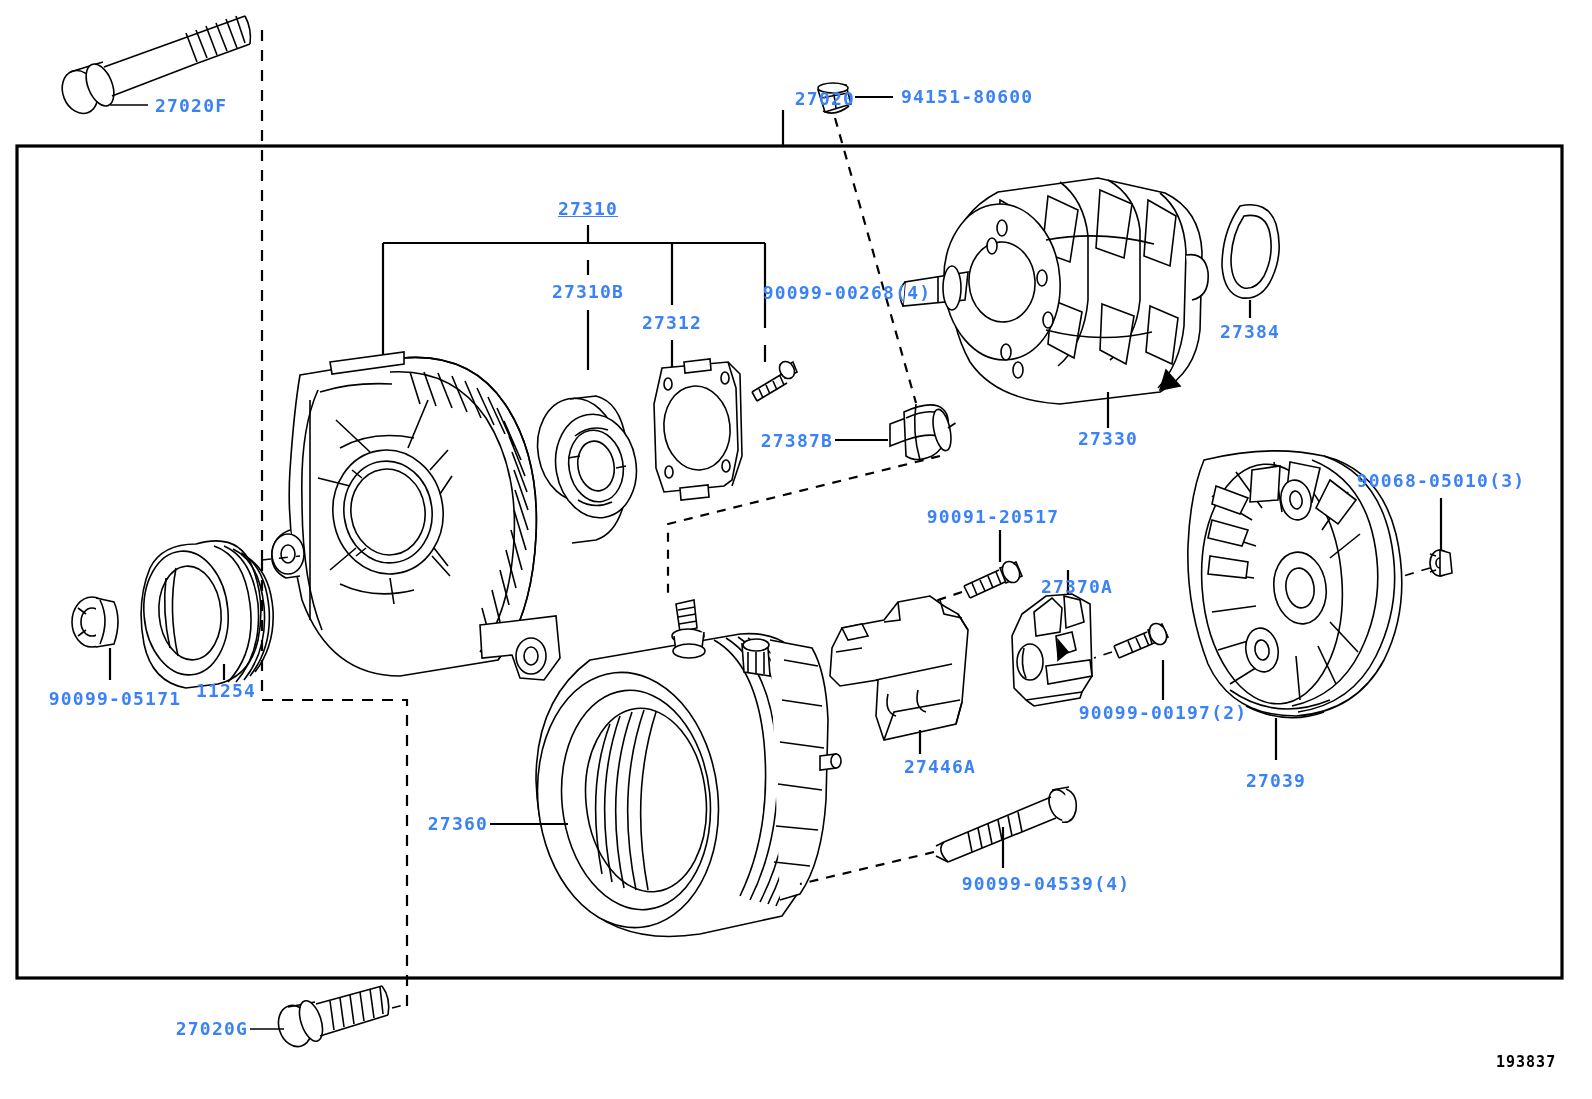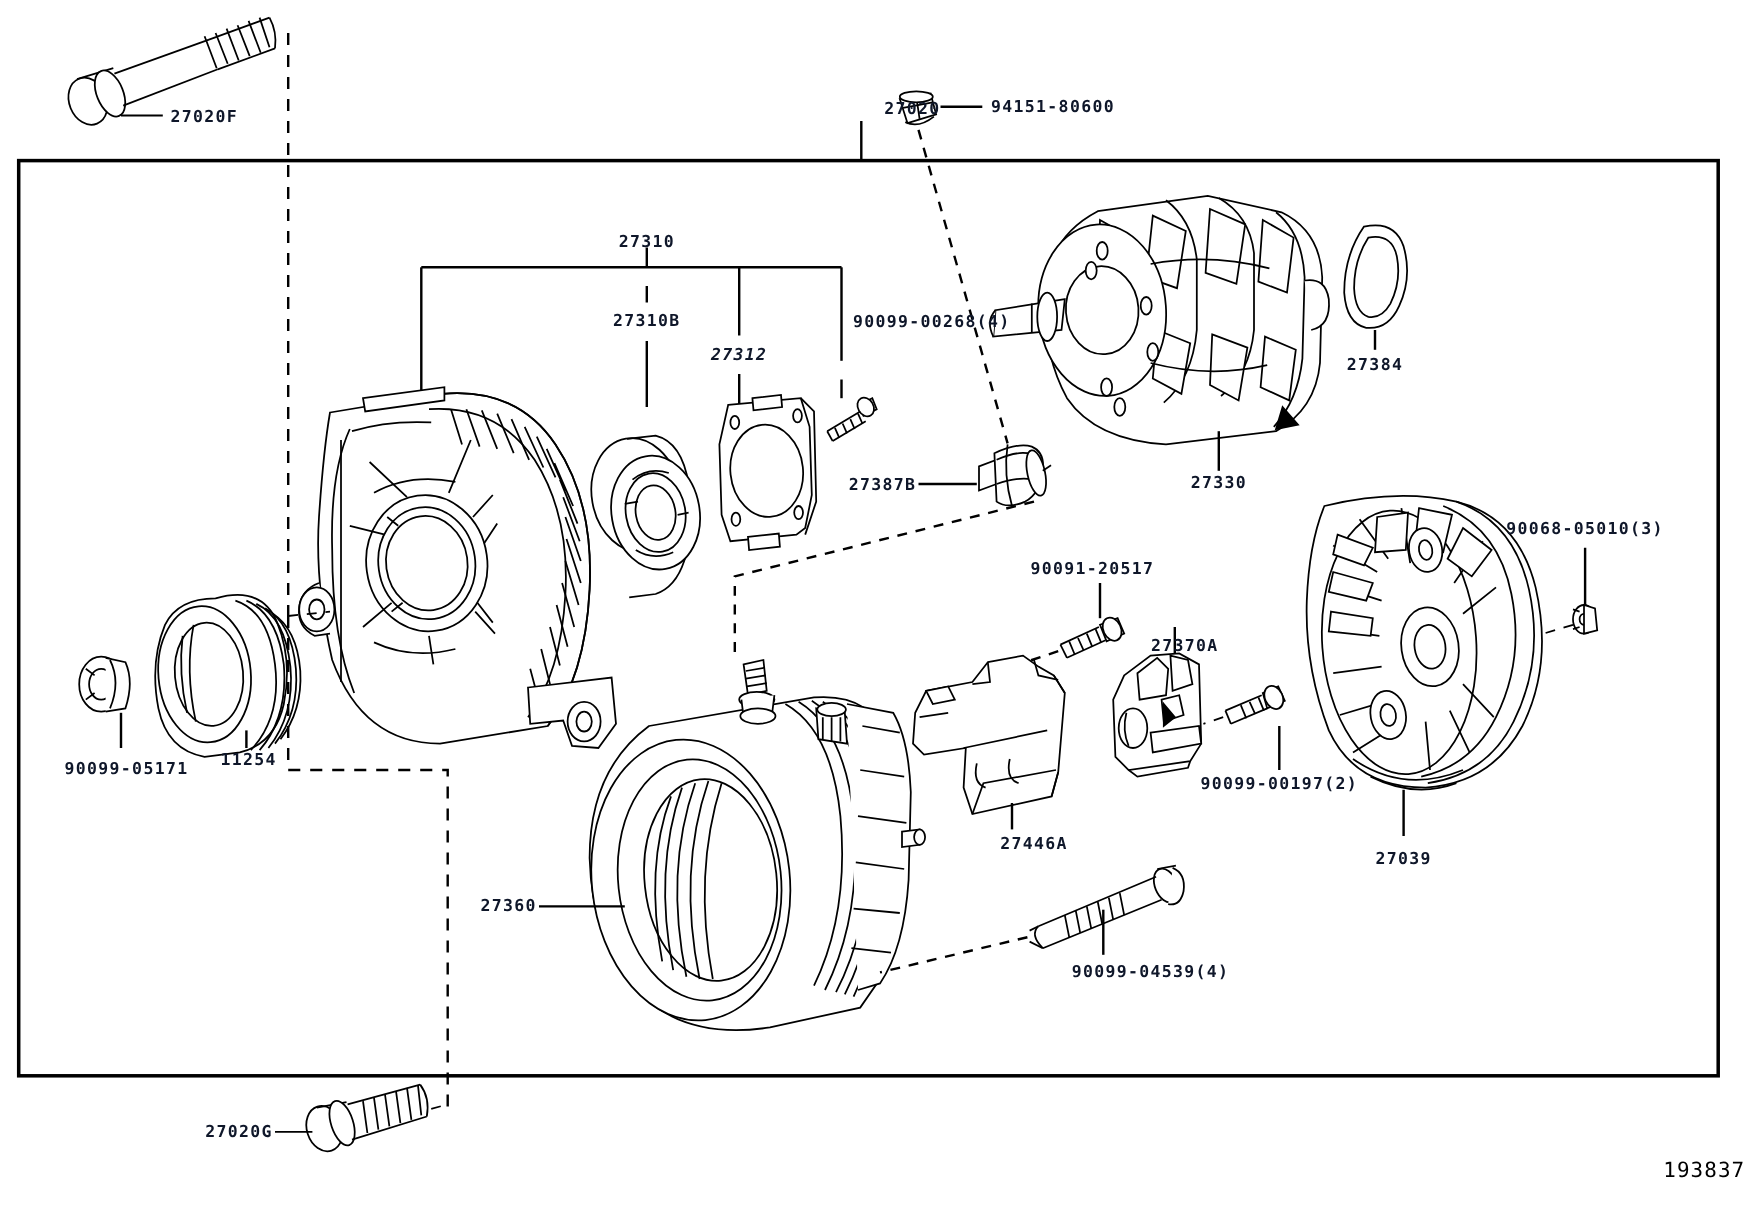--- a/index.html
+++ b/index.html
@@ -12,37 +12,36 @@
     position:relative;
     width:1592px;
     height:1099px;
     background:#ffffff;
     overflow:hidden;
   }
   #stage svg{position:absolute;left:0;top:0;width:1592px;height:1099px;}
   .lbl{
     position:absolute;
     font-family:"DejaVu Sans Mono","Liberation Mono",monospace;
-    font-size:15px;
+    font-size:18px;
     font-weight:700;
     letter-spacing:1.2px;
-    color:#0f172a;
+    color:#3b82f6;
     white-space:nowrap;
     line-height:1;
   }
   .lbl.mid{transform:translate(-50%,-50%);}
   .lbl.lft{transform:translate(0,-50%);}
   .lbl.rgt{transform:translate(-100%,-50%);}
   .diagid{
     position:absolute;
-    font-size:19px;
-    font-weight:400;
+    font-size:15px;
+    font-weight:700;
     letter-spacing:1px;
     font-family:"DejaVu Sans Mono","Liberation Mono",monospace;
-    margin-left:16px;
   }
   
   .ln{stroke:#000;fill:none;}
   .w1{stroke-width:1.6;}
   .w2{stroke-width:2.2;}
   .w3{stroke-width:3.2;}
   .dash{stroke-dasharray:11 9;}
   .dash2{stroke-dasharray:9 8;}
   .fillw{fill:#ffffff;}
   .fillk{fill:#000000;}
@@ -436,23 +435,23 @@
     </g>
 
     <path d="M392 1008 L407 1004" class="ln w1 dash2"></path>
 
   </svg>
 
   <div class="lbl lft" style="left:155px;top:106px;">27020F</div>
   <div class="lbl rgt" style="left:815px;top:99px;margin-left:40px;">27020</div>
   <div class="lbl lft" style="left:901px;top:97px;">94151-80600</div>
 
-  <div class="lbl mid" style="left:588px;top:220px;">27310</div>
+  <div class="lbl mid" style="left:588px;top:209px;text-decoration:underline;">27310</div>
   <div class="lbl mid" style="left:588px;top:292px;">27310B</div>
-  <div class="lbl mid" style="left:672px;top:323px;font-style:italic;">27312</div>
+  <div class="lbl mid" style="left:672px;top:323px;">27312</div>
   <div class="lbl mid" style="left:847px;top:293px;">90099-00268(4)</div>
 
   <div class="lbl rgt" style="left:833px;top:441px;">27387B</div>
   <div class="lbl mid" style="left:1108px;top:439px;">27330</div>
   <div class="lbl mid" style="left:1250px;top:332px;">27384</div>
   <div class="lbl mid" style="left:1441px;top:481px;">90068-05010(3)</div>
 
   <div class="lbl mid" style="left:115px;top:699px;">90099-05171</div>
   <div class="lbl mid" style="left:226px;top:691px;">11254</div>
 

